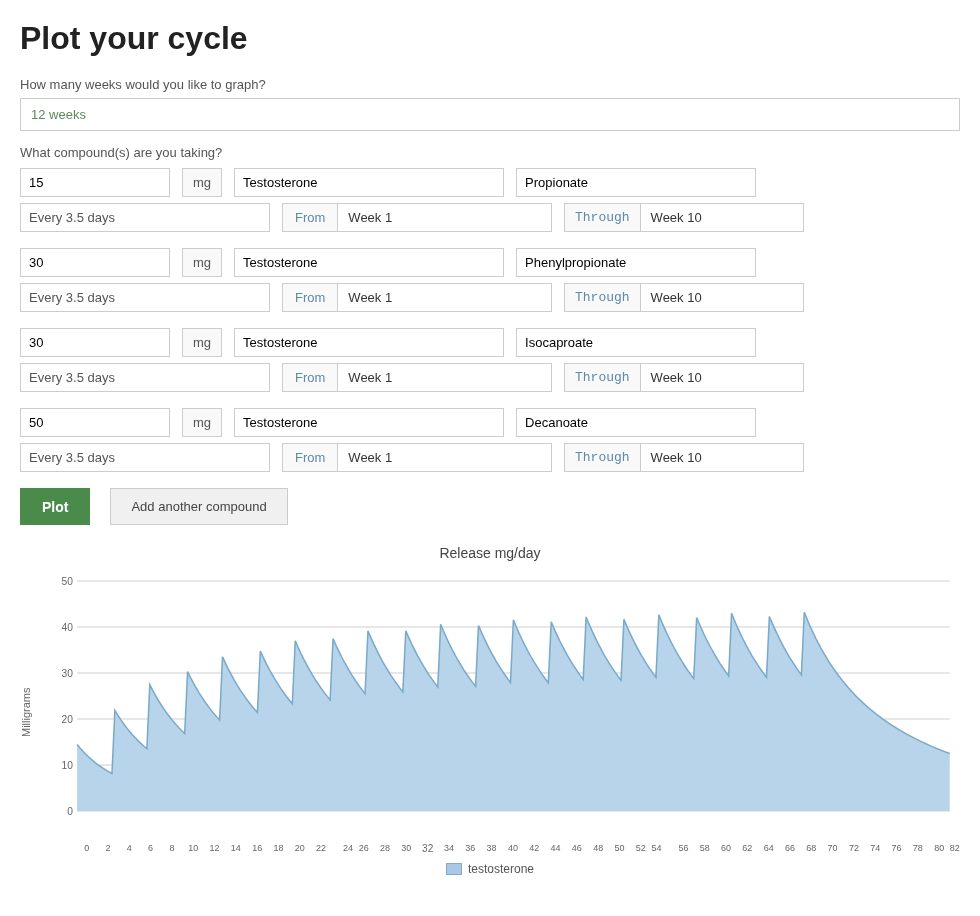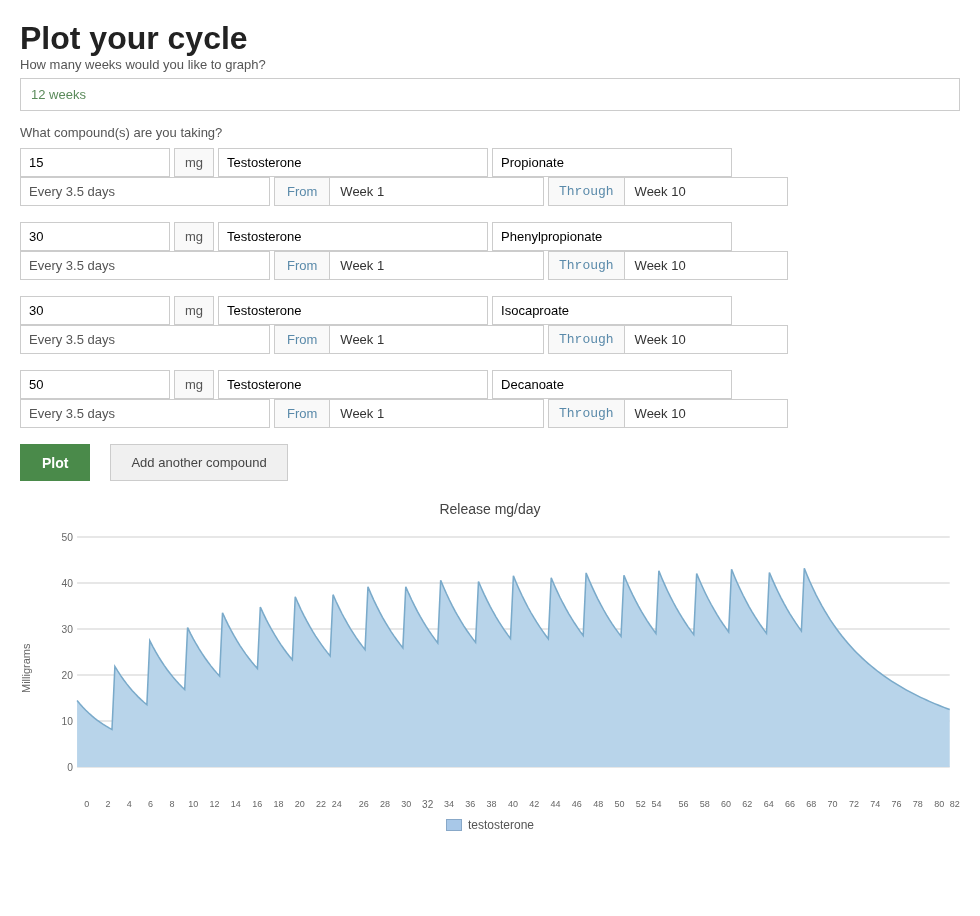--- a/index.html
+++ b/index.html
@@ -1,22 +1,22 @@
 <!DOCTYPE html>
 <html><head>
   <meta charset="utf-8">
   <style>
     * { box-sizing: border-box; margin: 0; padding: 0; }
     body { font-family: Arial, sans-serif; background: #fff; color: #333; padding: 20px; font-size: 13px; }
-    h1 { font-size: 32px; font-weight: bold; color: #222; margin-bottom: 0; }
+    h1 { font-size: 32px; font-weight: bold; color: #222; margin-bottom: 20px; }
     .subtitle { font-size: 13px; color: #555; margin-bottom: 6px; }
     .weeks-input { width: 100%; border: 1px solid #ccc; padding: 8px 10px; font-size: 13px; color: #5a8a5a; margin-bottom: 14px; outline: none; }
     .compound-label { font-size: 13px; color: #555; margin-bottom: 8px; }
     .compound-row { margin-bottom: 16px; }
-    .row-line { display: flex; align-items: center; gap: 4px; }
+    .row-line { display: flex; align-items: center; gap: 12px; margin-bottom: 6px; }
     .dose-input { width: 150px; border: 1px solid #ccc; padding: 6px 8px; font-size: 13px; outline: none; }
     .unit-box { border: 1px solid #ccc; padding: 6px 10px; font-size: 13px; color: #555; background: #f9f9f9; min-width: 40px; text-align: center; }
     .compound-name-input { width: 270px; border: 1px solid #ccc; padding: 6px 8px; font-size: 13px; outline: none; }
     .ester-input { width: 240px; border: 1px solid #ccc; padding: 6px 8px; font-size: 13px; outline: none; }
     .freq-box { border: 1px solid #ccc; padding: 6px 8px; font-size: 13px; color: #555; width: 250px; display: flex; align-items: center; }
     .from-box { display: flex; align-items: center; border: 1px solid #ccc; width: 270px; }
     .from-label { color: #5a8aaa; padding: 6px 12px; font-size: 13px; border-right: 1px solid #ccc; background: #f9f9f9; }
     .from-value { padding: 6px 10px; font-size: 13px; flex: 1; }
     .through-box { display: flex; align-items: center; border: 1px solid #ccc; width: 240px; }
     .through-label { color: #5a8aaa; padding: 6px 10px; font-size: 13px; border-right: 1px solid #ccc; background: #f9f9f9; font-family: Liberation Mono, monospace; }
@@ -156,21 +156,21 @@
           <span style="flex: 1 1 0%; text-align: center; font-size: 9px;">4</span>
           <span style="flex: 1 1 0%; text-align: center; font-size: 9px;">6</span>
           <span style="flex: 1 1 0%; text-align: center; font-size: 9px;">8</span>
           <span style="flex: 1 1 0%; text-align: center; font-size: 9px;">10</span>
           <span style="flex: 1 1 0%; text-align: center; font-size: 9px;">12</span>
           <span style="flex: 1 1 0%; text-align: center; font-size: 9px;">14</span>
           <span style="flex: 1 1 0%; text-align: center; font-size: 9px;">16</span>
           <span style="flex: 1 1 0%; text-align: center; font-size: 9px;">18</span>
           <span style="flex: 1 1 0%; text-align: center; font-size: 9px;">20</span>
           <span style="flex: 1 1 0%; text-align: center; font-size: 9px;">22</span>
-          <span style="flex: 1 1 0%; text-align: left; font-size: 9px;">24</span>
+          <span style="flex: 1 1 0%; text-align: right; font-size: 9px;">24</span>
           <span style="flex: 1 1 0%; text-align: center; font-size: 9px;">26</span>
           <span style="flex: 1 1 0%; text-align: center; font-size: 9px;">28</span>
           <span style="flex: 1 1 0%; text-align: center; font-size: 9px;">30</span>
           <span style="flex: 1 1 0%; text-align: center; font-size: 10px;">32</span>
           <span style="flex: 1 1 0%; text-align: center; font-size: 9px;">34</span>
           <span style="flex: 1 1 0%; text-align: center; font-size: 9px;">36</span>
           <span style="flex: 1 1 0%; text-align: center; font-size: 9px;">38</span>
           <span style="flex: 1 1 0%; text-align: center; font-size: 9px;">40</span>
           <span style="flex: 1 1 0%; text-align: center; font-size: 9px;">42</span>
           <span style="flex: 1 1 0%; text-align: center; font-size: 9px;">44</span>

